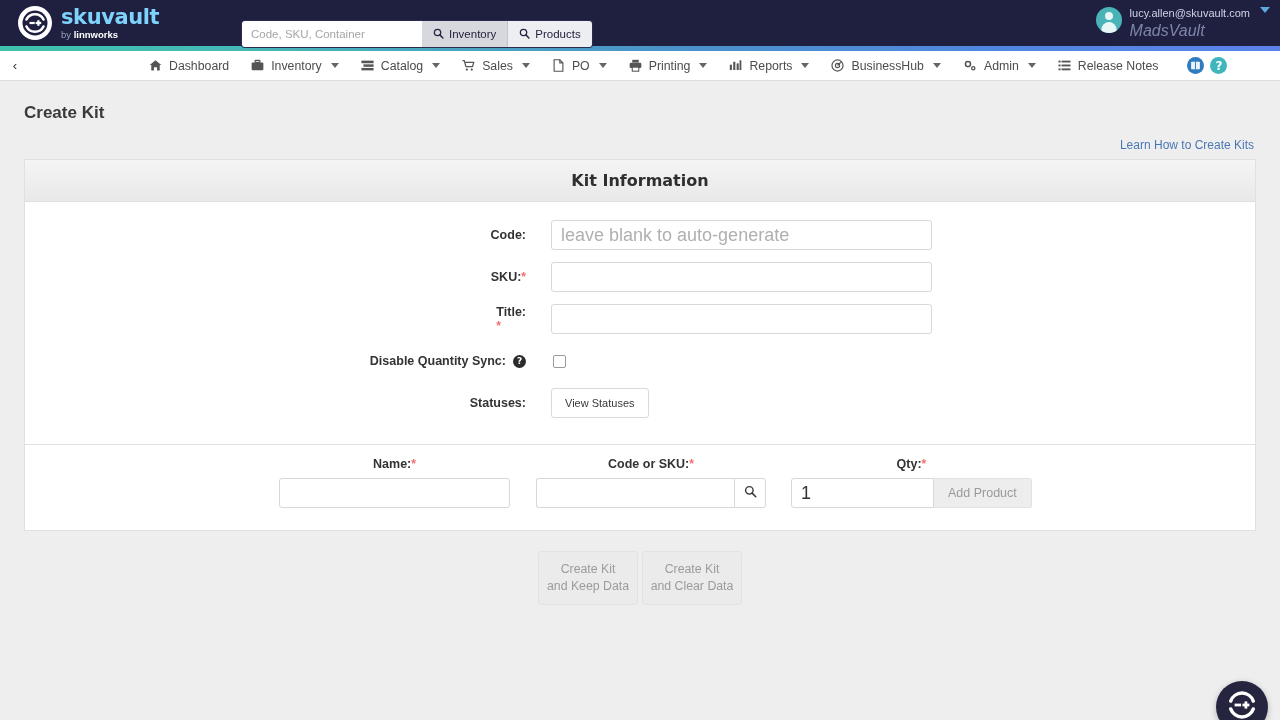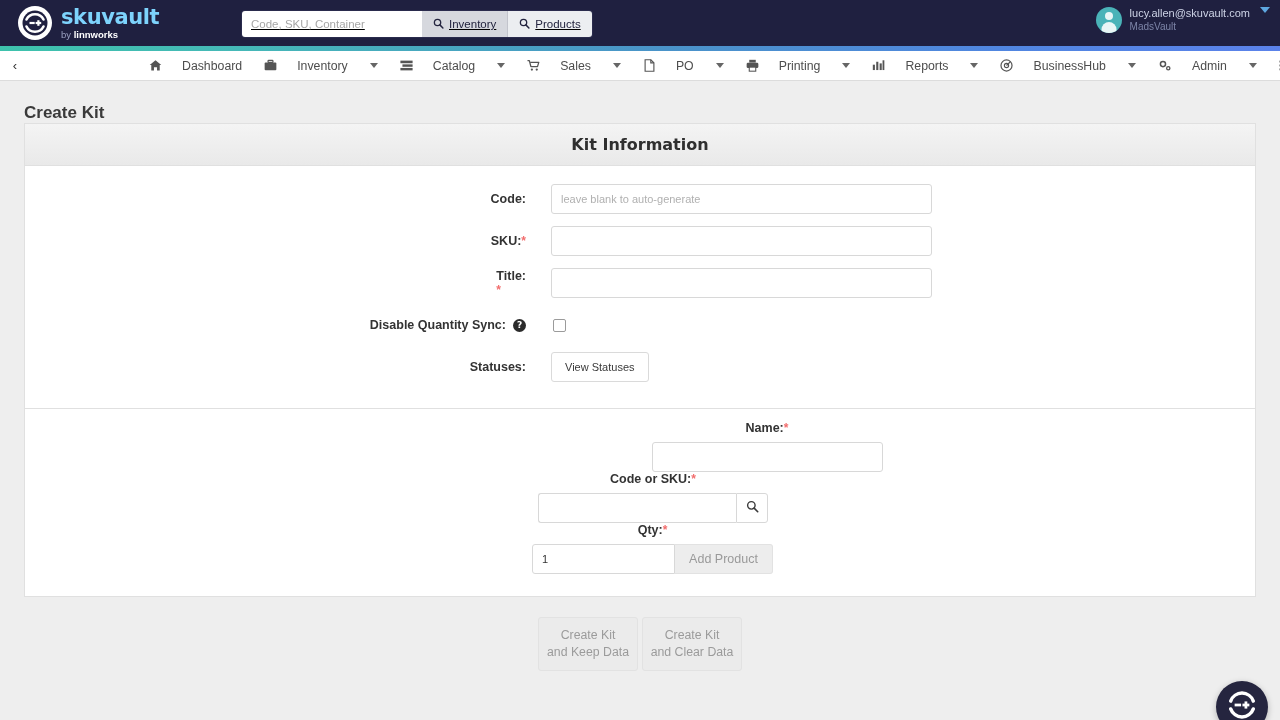--- a/index.html
+++ b/index.html
@@ -37,25 +37,24 @@
     color: #7dd3fc; font-size: 21px; font-weight: bold; letter-spacing: -0.4px;
     display: block; font-family: "DejaVu Sans", sans-serif;
   }
   .brand-sub {
     color: #9aa0c0; font-size: 9.5px; display: block; margin-top: 2px;
   }
   .brand-sub b { color: #ffffff; font-weight: bold; }
 
   
   .searchwrap {
-    position: absolute; left: 242px; top: 11px;
+    position: absolute; left: 242px; top: 21px;
     display: flex; height: 26px;
     border-radius: 3px; overflow: hidden;
     box-shadow: 0 0 0 1px #2a2b4d;
-    text-decoration: underline;
   }
   .search-input {
     width: 180px; border: 0; outline: none;
     background: #ffffff; font-size: 11.5px; color: #333;
     padding: 0 9px; font-family: "Liberation Sans", sans-serif;
   }
   .search-input::placeholder { color: #a6a6a6; }
   .sbtn {
     display: flex; align-items: center; gap: 5px;
     padding: 0 11px; font-size: 11.5px; color: #23243f;
@@ -79,42 +78,42 @@
     width: 8px; height: 8px; border-radius: 50%;
     background: #e9f6f6; transform: translateX(-50%);
   }
   .avatar::after {
     content: ""; position: absolute; left: 50%; top: 15px;
     width: 15px; height: 13px; border-radius: 8px 8px 0 0;
     background: #e9f6f6; transform: translateX(-50%);
   }
   .user-lines { line-height: 1.25; }
   .user-email { color: #cdd3e6; font-size: 11px; display: block; }
-  .user-org { color: #7d85a8; font-size: 10px; display: block; }
+  .user-org { color: #7d85a8; font-size: 16px; display: block; font-style: italic; }
   .caret-down {
     width: 0; height: 0; margin-left: 2px;
     border-left: 5px solid transparent; border-right: 5px solid transparent;
     border-top: 6px solid #5ea7e0;
   }
 
   
   .navbar {
     height: 30px; background: #ffffff;
     border-bottom: 1px solid #dcdcdc;
     display: flex; align-items: center;
     position: relative;
   }
   .nav-collapse {
     position: absolute; left: 4px; top: 0; bottom: 0;
     width: 22px; display: flex; align-items: center; justify-content: center;
     color: #333; font-size: 13px; cursor: pointer;
   }
   .nav-items { display: flex; align-items: center; margin-left: 138px; }
   .nav-item {
-    display: flex; align-items: center; gap: 20px;
+    display: flex; align-items: center; gap: 7px;
     padding: 0 11px; height: 30px; cursor: pointer;
     font-size: 12.3px; color: #4d4d4d; white-space: nowrap;
   }
   .nav-ico { display: inline-flex; color: #555; }
   .nav-caret {
     width: 0; height: 0; margin-left: 2px;
     border-left: 4px solid transparent; border-right: 4px solid transparent;
     border-top: 5px solid #666;
   }
   .nav-help { display: flex; align-items: center; gap: 6px; margin-left: 18px; }
@@ -162,39 +161,39 @@
   .qmark {
     width: 13px; height: 13px; border-radius: 50%;
     background: #2b2b2b; color: #fff; font-size: 9px; font-weight: bold;
     display: inline-flex; align-items: center; justify-content: center;
     font-family: "DejaVu Sans", sans-serif; cursor: pointer;
   }
   .fctl { display: flex; align-items: center; }
   .tinput {
     width: 381px; height: 30px;
     border: 1px solid #d8d8d8; border-radius: 3px;
-    padding: 0 9px; font-size: 11px; color: #333;
+    padding: 0 9px; font-size: 18px; color: #333;
     outline: none; background: #fff;
     font-family: "Liberation Sans", sans-serif;
   }
   .tinput::placeholder { color: #b0b0b0; }
   .cbox {
     width: 13px; height: 13px; border: 1px solid #9b9b9b; border-radius: 2px;
     background: #fff; cursor: pointer; margin-left: 2px;
   }
   .btn-outline {
     height: 30px; padding: 0 13px;
     border: 1px solid #dadada; border-radius: 3px; background: #fff;
     font-size: 11px; color: #3a3a3a; cursor: pointer;
     font-family: "Liberation Sans", sans-serif;
   }
 
   
   .ap-body { padding: 12px 0 22px 0; }
-  .ap-row { display: flex; align-items: center; flex-direction: column; }
+  .ap-row { display: flex; align-items: flex-start; }
   .ap-col { display: flex; flex-direction: column; }
   .ap-label {
     font-size: 12.5px; color: #333; font-weight: bold;
     text-align: center; margin-bottom: 7px;
   }
   .ap-name { margin-left: 254px; }
   .ap-name .tinput { width: 231px; }
   .ap-code { margin-left: 26px; }
   .code-group { display: flex; }
   .code-group .tinput {
@@ -422,20 +421,23 @@
       </span>
       <span class="hico quest">?</span>
     </div>
   </div>
 </div>
 
 <div class="page">
 
   <div class="page-title">Create Kit</div>
 
+  <div class="learn-row">
+    <a class="learn-link">Learn How to Create Kits</a>
+  </div>
 
   <div class="panel">
     <div class="panel-head">Kit Information</div>
     <div class="panel-body" style="padding:12px 9px 20px 0;">
 
       <div class="frow">
         <div class="flabel">
           <span>Code:</span>
         </div>
         <div class="fctl">

